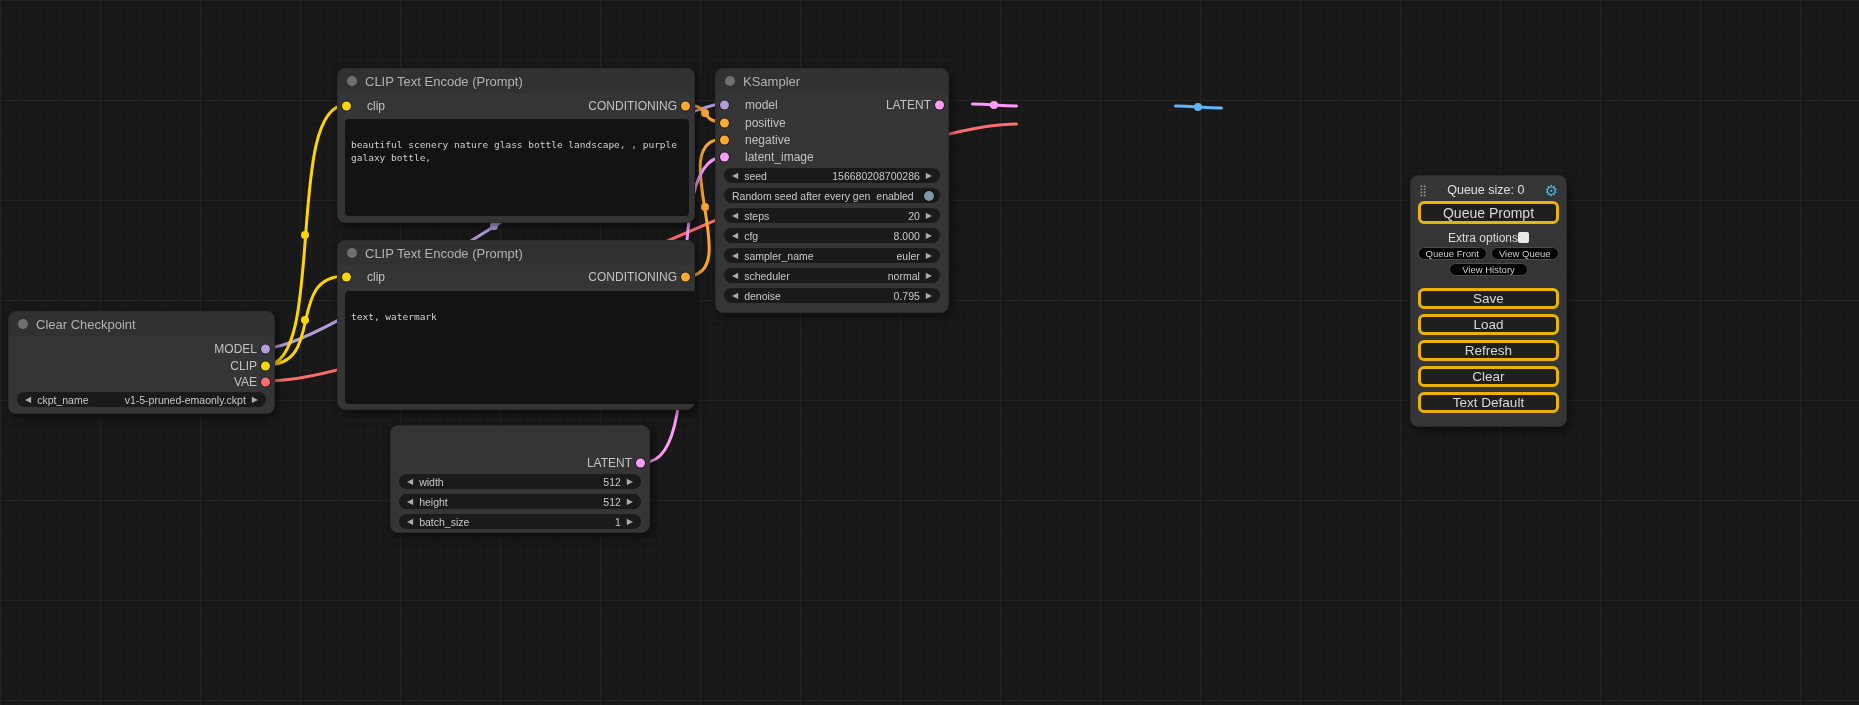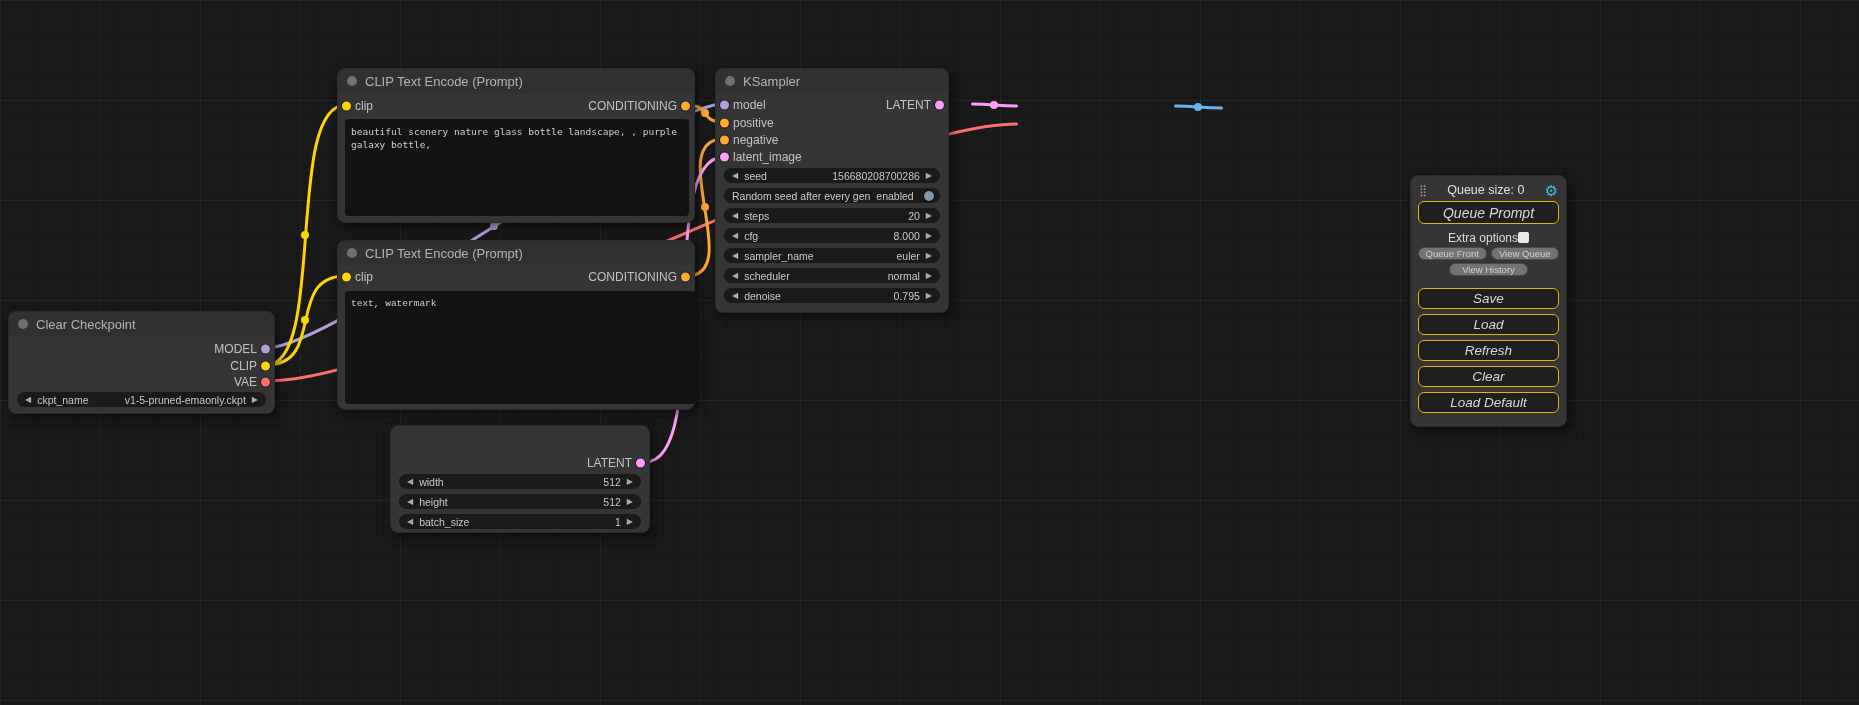--- a/index.html
+++ b/index.html
@@ -17,37 +17,37 @@
   .wires path { fill:none; stroke-width:3; stroke-linecap:round; }
   .node {
     position:absolute; z-index:2; background:#353535; border:1px solid #2b2b2b;
     border-radius:8px; box-shadow:3px 4px 10px rgba(0,0,0,0.5); color:#bdbdbd;
   }
   .ntitle {
     height:24px; display:flex; align-items:center; gap:8px; padding:0 9px;
     background:#313131; border-radius:7px 7px 0 0; font-size:13px; color:#b2b2b2; white-space:nowrap;
   }
   .tdot { width:10px; height:10px; border-radius:50%; background:#707070; flex:none; }
-  .prow { position:absolute; left:0; right:0; height:16px; display:flex; align-items:center; font-size:12px; color:#c2c2c2; }
+  .prow { position:absolute; left:0; right:0; height:16px; display:flex; align-items:center; font-size:12px; color:#c2c2c2;padding-left:12px; }
   .lbl-in  { margin-left:17px; }
   .lbl-out { margin-left:auto; margin-right:17px; }
   .pdot { position:absolute; width:9px; height:9px; border-radius:50%; top:50%; transform:translateY(-50%); box-shadow:0 0 0 1px rgba(0,0,0,0.4); }
   .pdot.in  { left:4px; }
   .pdot.out { right:4px; }
   .widget {
     position:absolute; left:8px; right:8px; height:15px; background:#1a1a1a;
     border-radius:8px; display:flex; align-items:center; font-size:10.5px; color:#c9c9c9;
     padding:0 8px; gap:6px; white-space:nowrap;
   }
   .warrow { font-size:8px; color:#ababab; flex:none; line-height:1; }
   .wlabel { flex:none; }
   .wvalue { margin-left:auto; }
   .toggle-dot { width:10px; height:10px; border-radius:50%; background:#8496a5; flex:none; margin-left:4px; box-shadow:0 0 0 1px rgba(0,0,0,0.4); }
   .textbox {
-    position:absolute; background:#131313; border-radius:4px; padding:6px 6px;
+    position:absolute; background:#131313; border-radius:4px; padding:19px 6px;
     font-family:"DejaVu Sans Mono",monospace; font-size:9.5px; line-height:1.4;
     color:#cfcfcf; white-space:pre-wrap; word-break:break-word; overflow:hidden;
   }
   
   .n-loadckpt { left:8px;    top:311px; width:267px; height:103px; }
   .n-clippos  { left:337px;  top:68px;  width:358px; height:155px; }
   .n-clipneg  { left:337px;  top:240px; width:358px; height:170px; }
   .n-latent   { left:390px;  top:425px; width:260px; height:108px; }
   .n-ksampler { left:715px;  top:68px;  width:234px; height:245px; }
   .n-vaedec   { left:1008px; top:68px;  width:176px; height:70px;  }
@@ -55,34 +55,34 @@
   
   .menu {
     position:absolute; left:1410px; top:175px; width:157px; height:252px; z-index:5;
     background:#353535; border:1px solid #2a2a2a; border-radius:8px; box-shadow:3px 4px 10px rgba(0,0,0,0.5);
   }
   .menu-header { position:absolute; top:4px; left:0; right:0; height:20px; display:flex; align-items:center; padding:0 8px; }
   .drag-handle { color:#9a9a9a; font-size:11px; flex:none; }
   .queue-size { flex:1; text-align:center; color:#e0e0e0; font-size:12.5px; }
   .gear { color:#4db4e6; font-size:15px; flex:none; line-height:1; cursor:pointer; }
   .btn {
-    position:absolute; left:7px; right:7px; background:#1f1f1f; border:1px solid #eab308;
-    border-radius:6px; color:#d8d8d8; display:flex; align-items:center; justify-content:center; cursor:pointer;font-style:italic;
+    position:absolute; left:7px; right:7px; background:#1f1f1f; border:3px solid #eab308;
+    border-radius:6px; color:#d8d8d8; display:flex; align-items:center; justify-content:center; cursor:pointer;
   }
   .btn-queue   { top:25px;  height:23px; font-size:14px; }
   .btn-save    { top:112px; height:21px; font-size:13.5px; }
   .btn-load    { top:138px; height:21px; font-size:13.5px; }
   .btn-refresh { top:164px; height:21px; font-size:13.5px; }
   .btn-clear   { top:190px; height:21px; font-size:13.5px; }
   .btn-default { top:216px; height:21px; font-size:13.5px; }
   .extra-row { position:absolute; top:54px; left:0; right:0; height:15px; display:flex; align-items:center; justify-content:center; color:#dcdcdc; font-size:12px; }
   .checkbox { width:11px; height:11px; background:#e8e8e8; border-radius:2px; cursor:pointer; }
   .small-row { position:absolute; top:71px; left:7px; right:7px; height:13px; display:flex; gap:4px; }
   .btn-sm {
-    flex:1; background:#737373; border:1px solid #4a4a4a; border-radius:8px; color:#cfcfcf;
+    flex:1; background:#000000; border:1px solid #4a4a4a; border-radius:8px; color:#cfcfcf;
     font-size:9.5px; display:flex; align-items:center; justify-content:center; cursor:pointer; position:static;
   }
   .history-row { position:absolute; top:87px; left:0; right:0; height:13px; display:flex; justify-content:center; }
   .history-row .btn-sm { flex:none; padding:0 12px; }
 </style>
 </head>
 <body>
 
 <div class="canvas">
 
@@ -150,21 +150,21 @@
     <div class="ntitle">
       <span class="tdot"></span>
       <span>CLIP Text Encode (Prompt)</span>
     </div>
     <div class="prow" style="top:28px;">
       <span class="pdot in" style="background: rgb(255, 213, 0);"></span>
       <span class="lbl-in">clip</span>
       <span class="lbl-out">CONDITIONING</span>
       <span class="pdot out" style="background: rgb(255, 169, 49);"></span>
     </div>
-    <div class="textbox" style="left:7px; top:50px; width:352px; height:113px;font-family:Liberation Mono, monospace;">text, watermark</div>
+    <div class="textbox" style="left:7px; top:50px; width:352px; height:113px;">text, watermark</div>
   </div>
 
   <div class="node n-latent">
     <div class="prow" style="top:29px;">
       <span class="lbl-out">LATENT</span>
       <span class="pdot out" style="background: rgb(255, 156, 249);"></span>
     </div>
     <div class="widget" style="top:48px;">
       <span class="warrow">◀</span>
       <span class="wlabel">width</span>
@@ -268,16 +268,16 @@
       <div class="btn-sm">Queue Front</div>
       <div class="btn-sm">View Queue</div>
     </div>
     <div class="history-row">
       <div class="btn-sm">View History</div>
     </div>
     <div class="btn btn-save">Save</div>
     <div class="btn btn-load">Load</div>
     <div class="btn btn-refresh">Refresh</div>
     <div class="btn btn-clear">Clear</div>
-    <div class="btn btn-default">Load Default</div>
+    <div class="btn btn-default">Text Default</div>
   </div>
 
 </div>
 
 </body></html>

